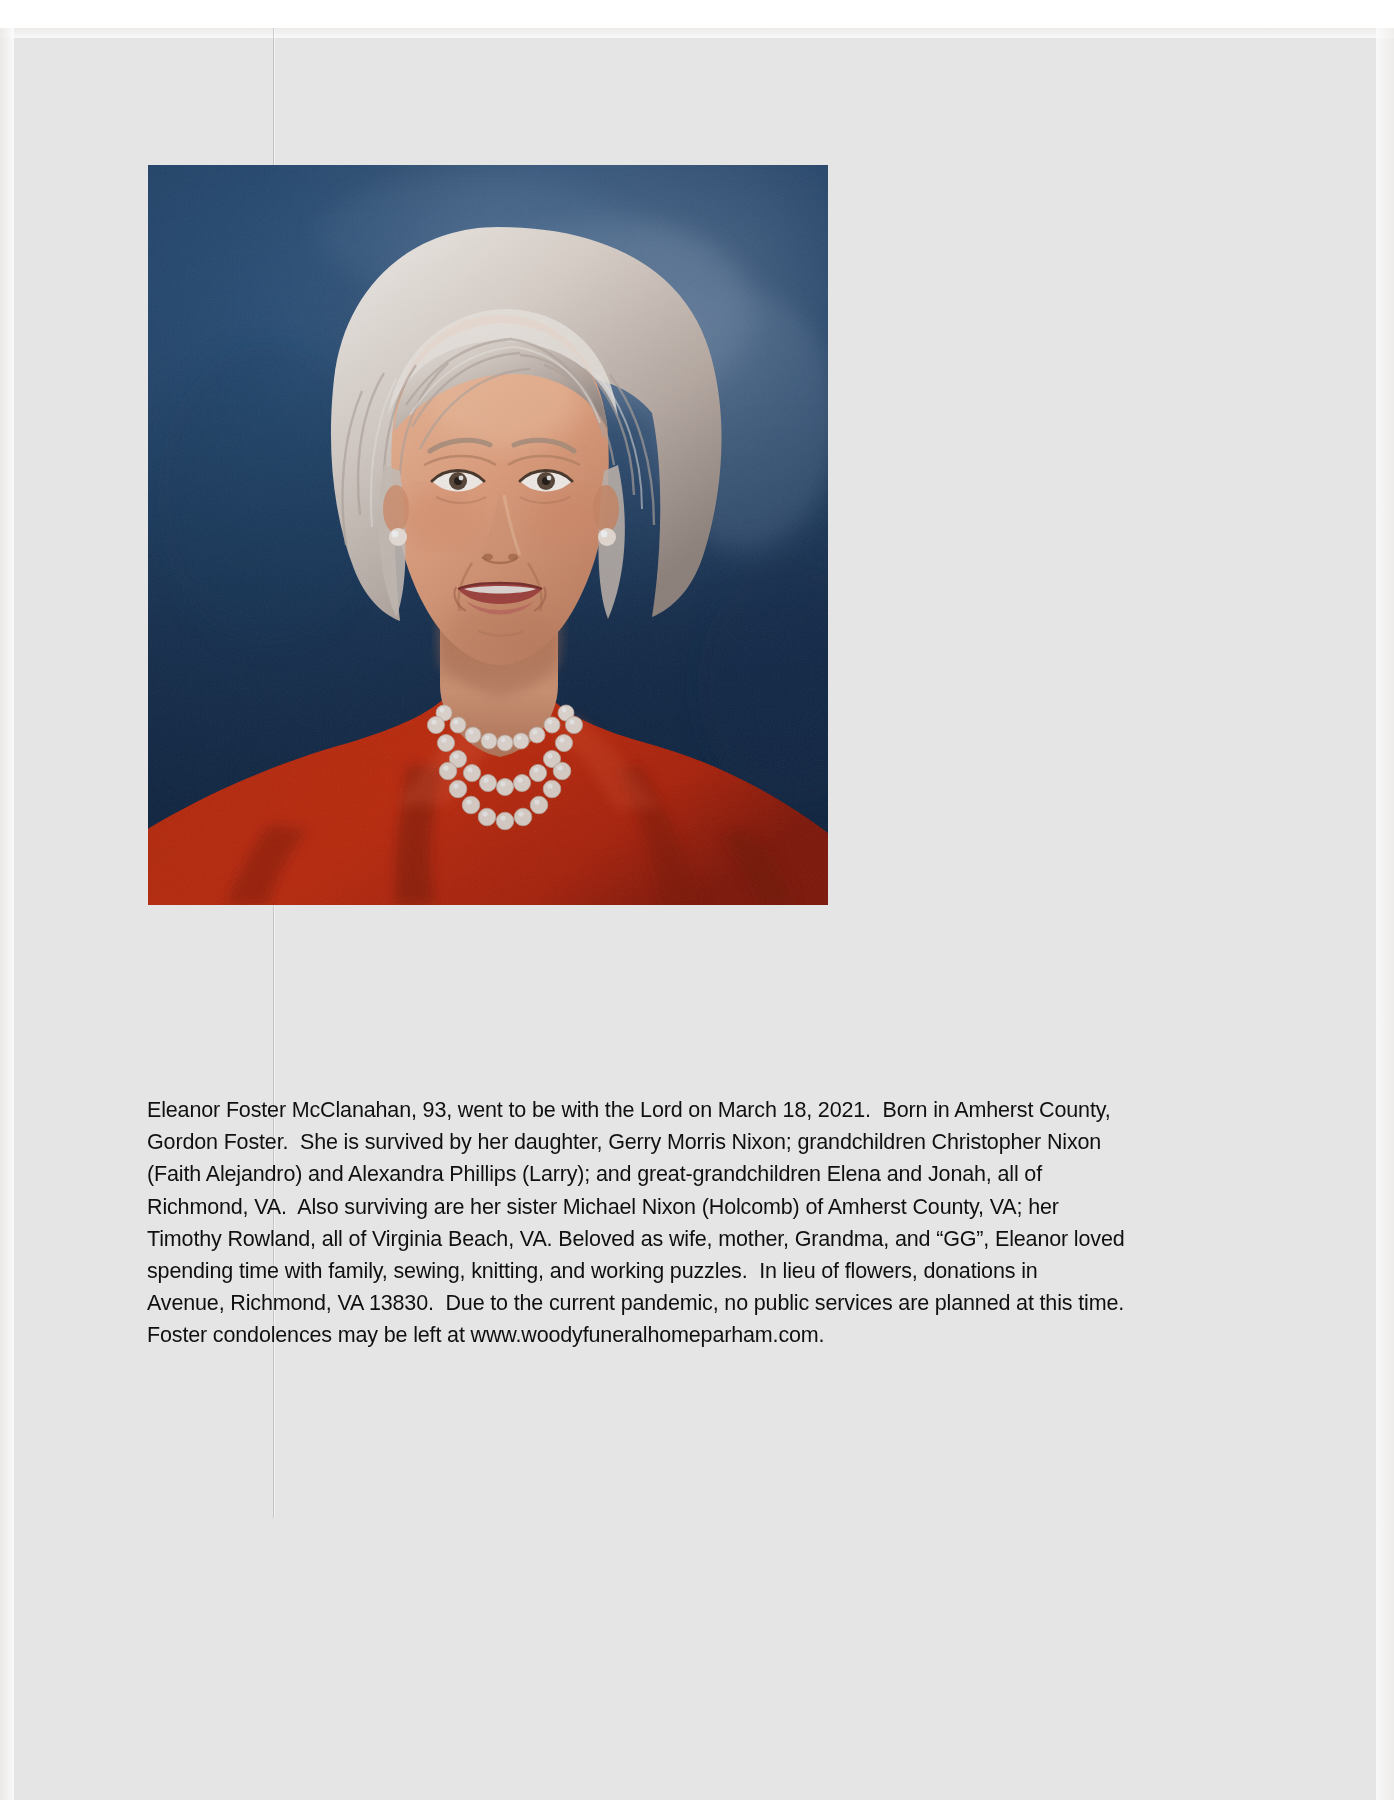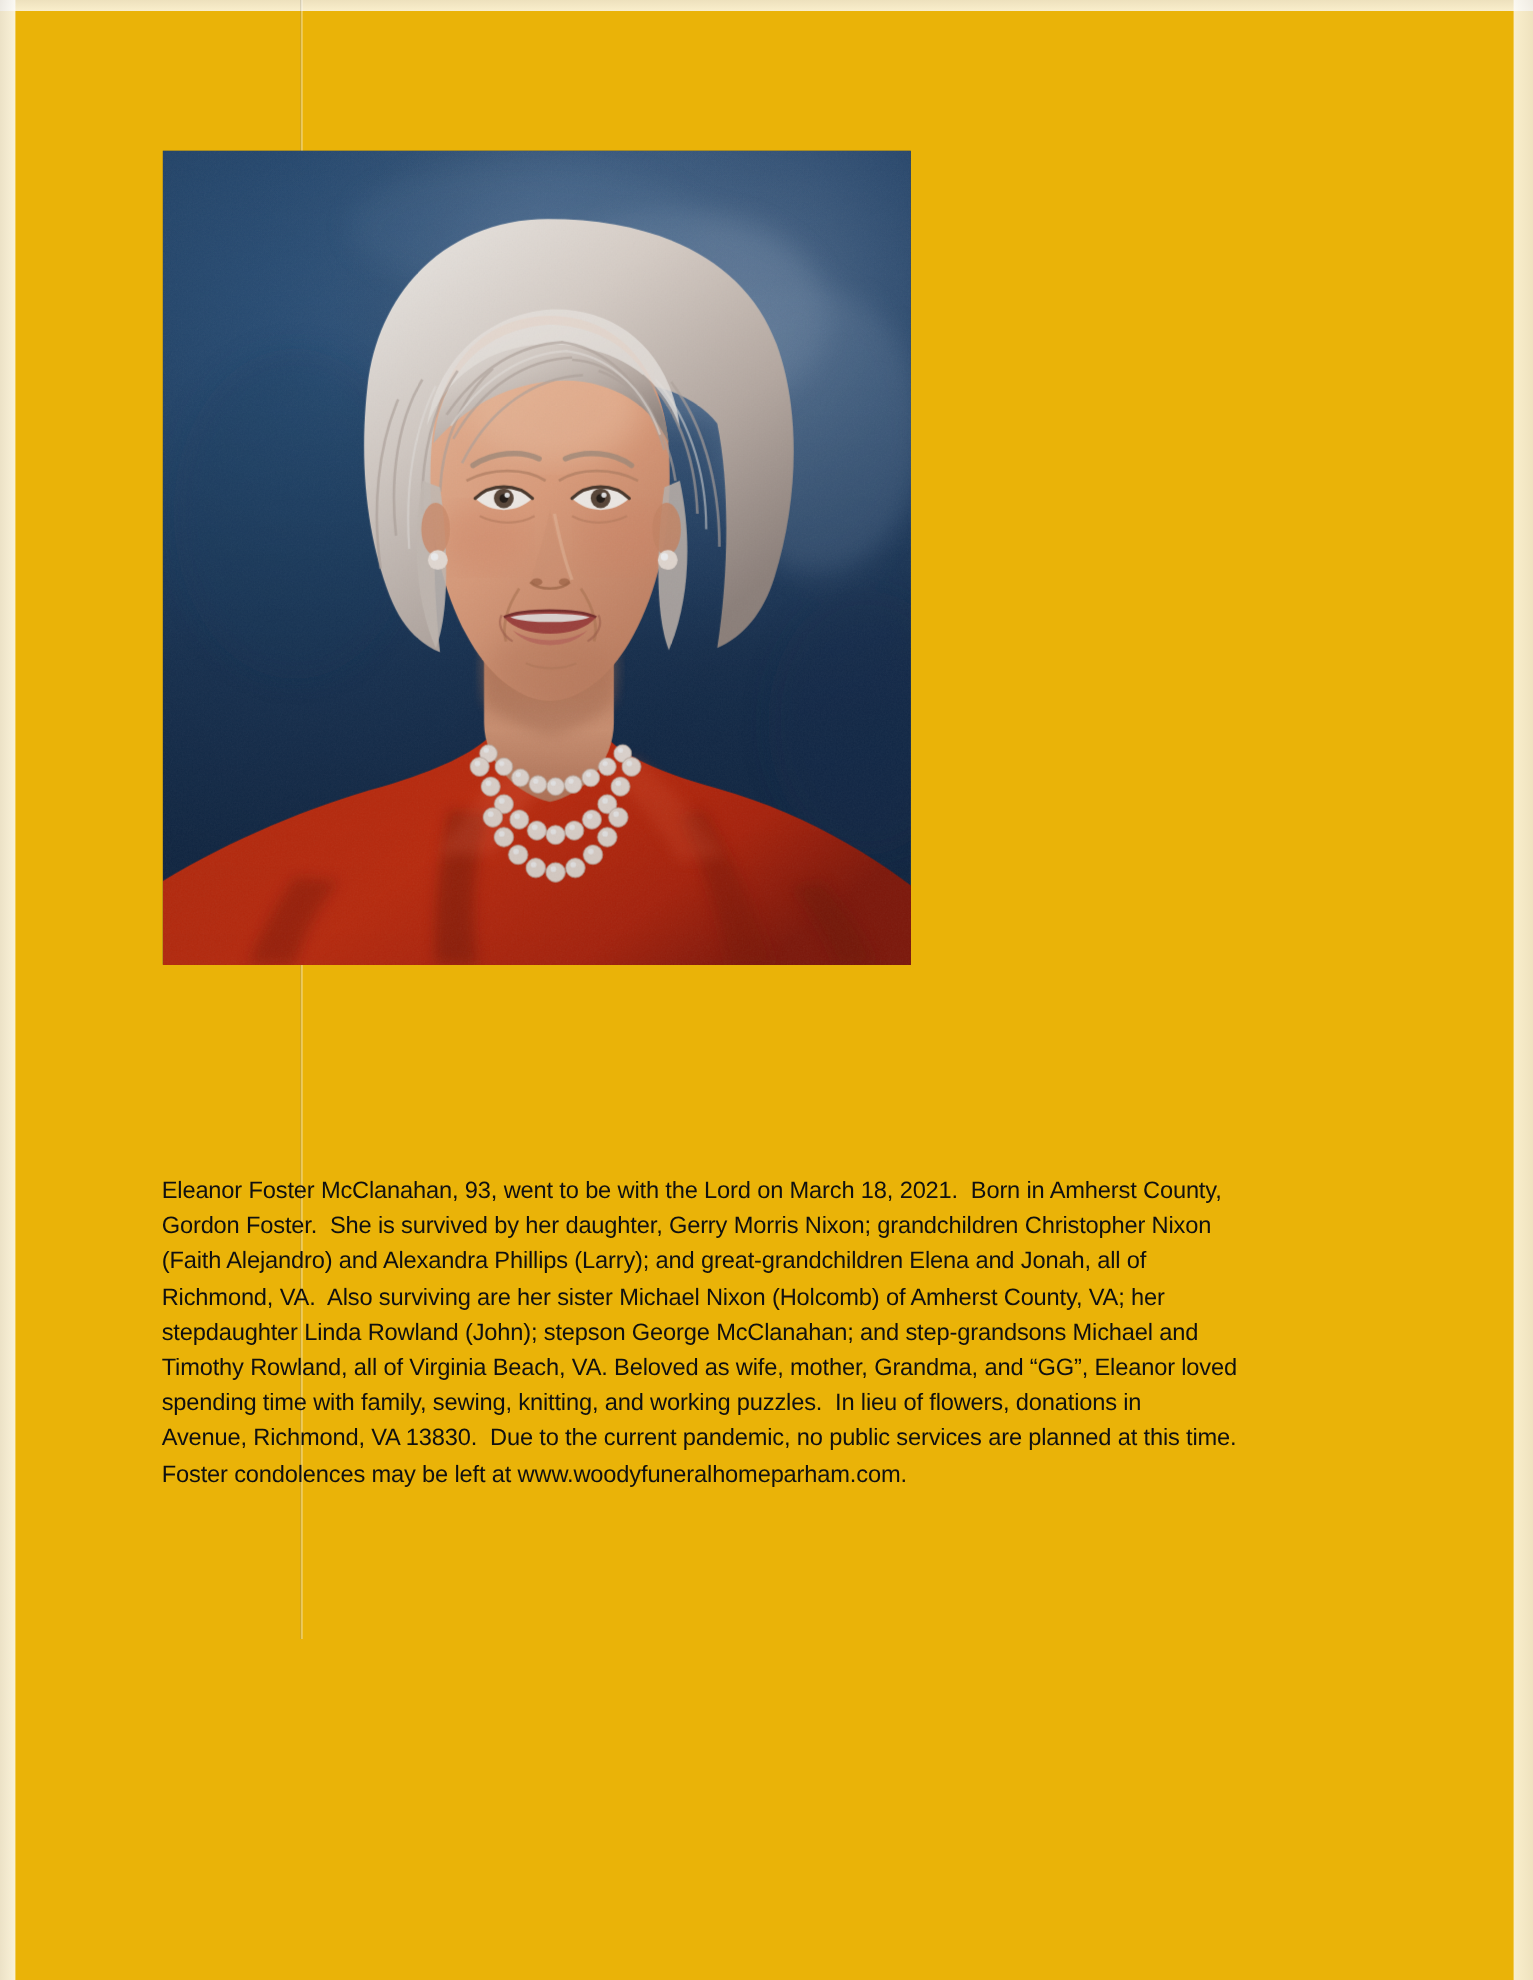--- a/index.html
+++ b/index.html
@@ -12,21 +12,22 @@
     height: 1800px;
     position: relative;
     font-family: "Liberation Sans", sans-serif;
     overflow: hidden;
   }
 
   
   .page {
     position: absolute;
     inset: 0;
-    background: #eab308;
+    background: #e5e5e5;
+    margin-top: 28px;
   }
 
   
   .scan-edge-left {
     position: absolute;
     left: 0; top: 0;
     width: 14px; height: 1800px;
     background: linear-gradient(to right, #eceae8, #fdfdfd);
     opacity: .85;
   }
@@ -390,20 +391,19 @@
         <rect x="0" y="0" width="680" height="740" filter="url(#grain)" opacity=".5"></rect>
       </g>
     </svg>
   </div>
 
   <div class="obit">
     <p>Eleanor Foster McClanahan, 93, went to be with the Lord on March 18, 2021.  Born in Amherst County,</p>
     <p>Gordon Foster.  She is survived by her daughter, Gerry Morris Nixon; grandchildren Christopher Nixon</p>
     <p>(Faith Alejandro) and Alexandra Phillips (Larry); and great-grandchildren Elena and Jonah, all of</p>
     <p>Richmond, VA.  Also surviving are her sister Michael Nixon (Holcomb) of Amherst County, VA; her</p>
-    <p>stepdaughter Linda Rowland (John); stepson George McClanahan; and step-grandsons Michael and</p>
     <p>Timothy Rowland, all of Virginia Beach, VA. Beloved as wife, mother, Grandma, and “GG”, Eleanor loved</p>
     <p>spending time with family, sewing, knitting, and working puzzles.  In lieu of flowers, donations in</p>
     <p>Avenue, Richmond, VA 13830.  Due to the current pandemic, no public services are planned at this time.</p>
     <p>Foster condolences may be left at www.woodyfuneralhomeparham.com.</p>
   </div>
 
 </div>
 
 </body></html>

